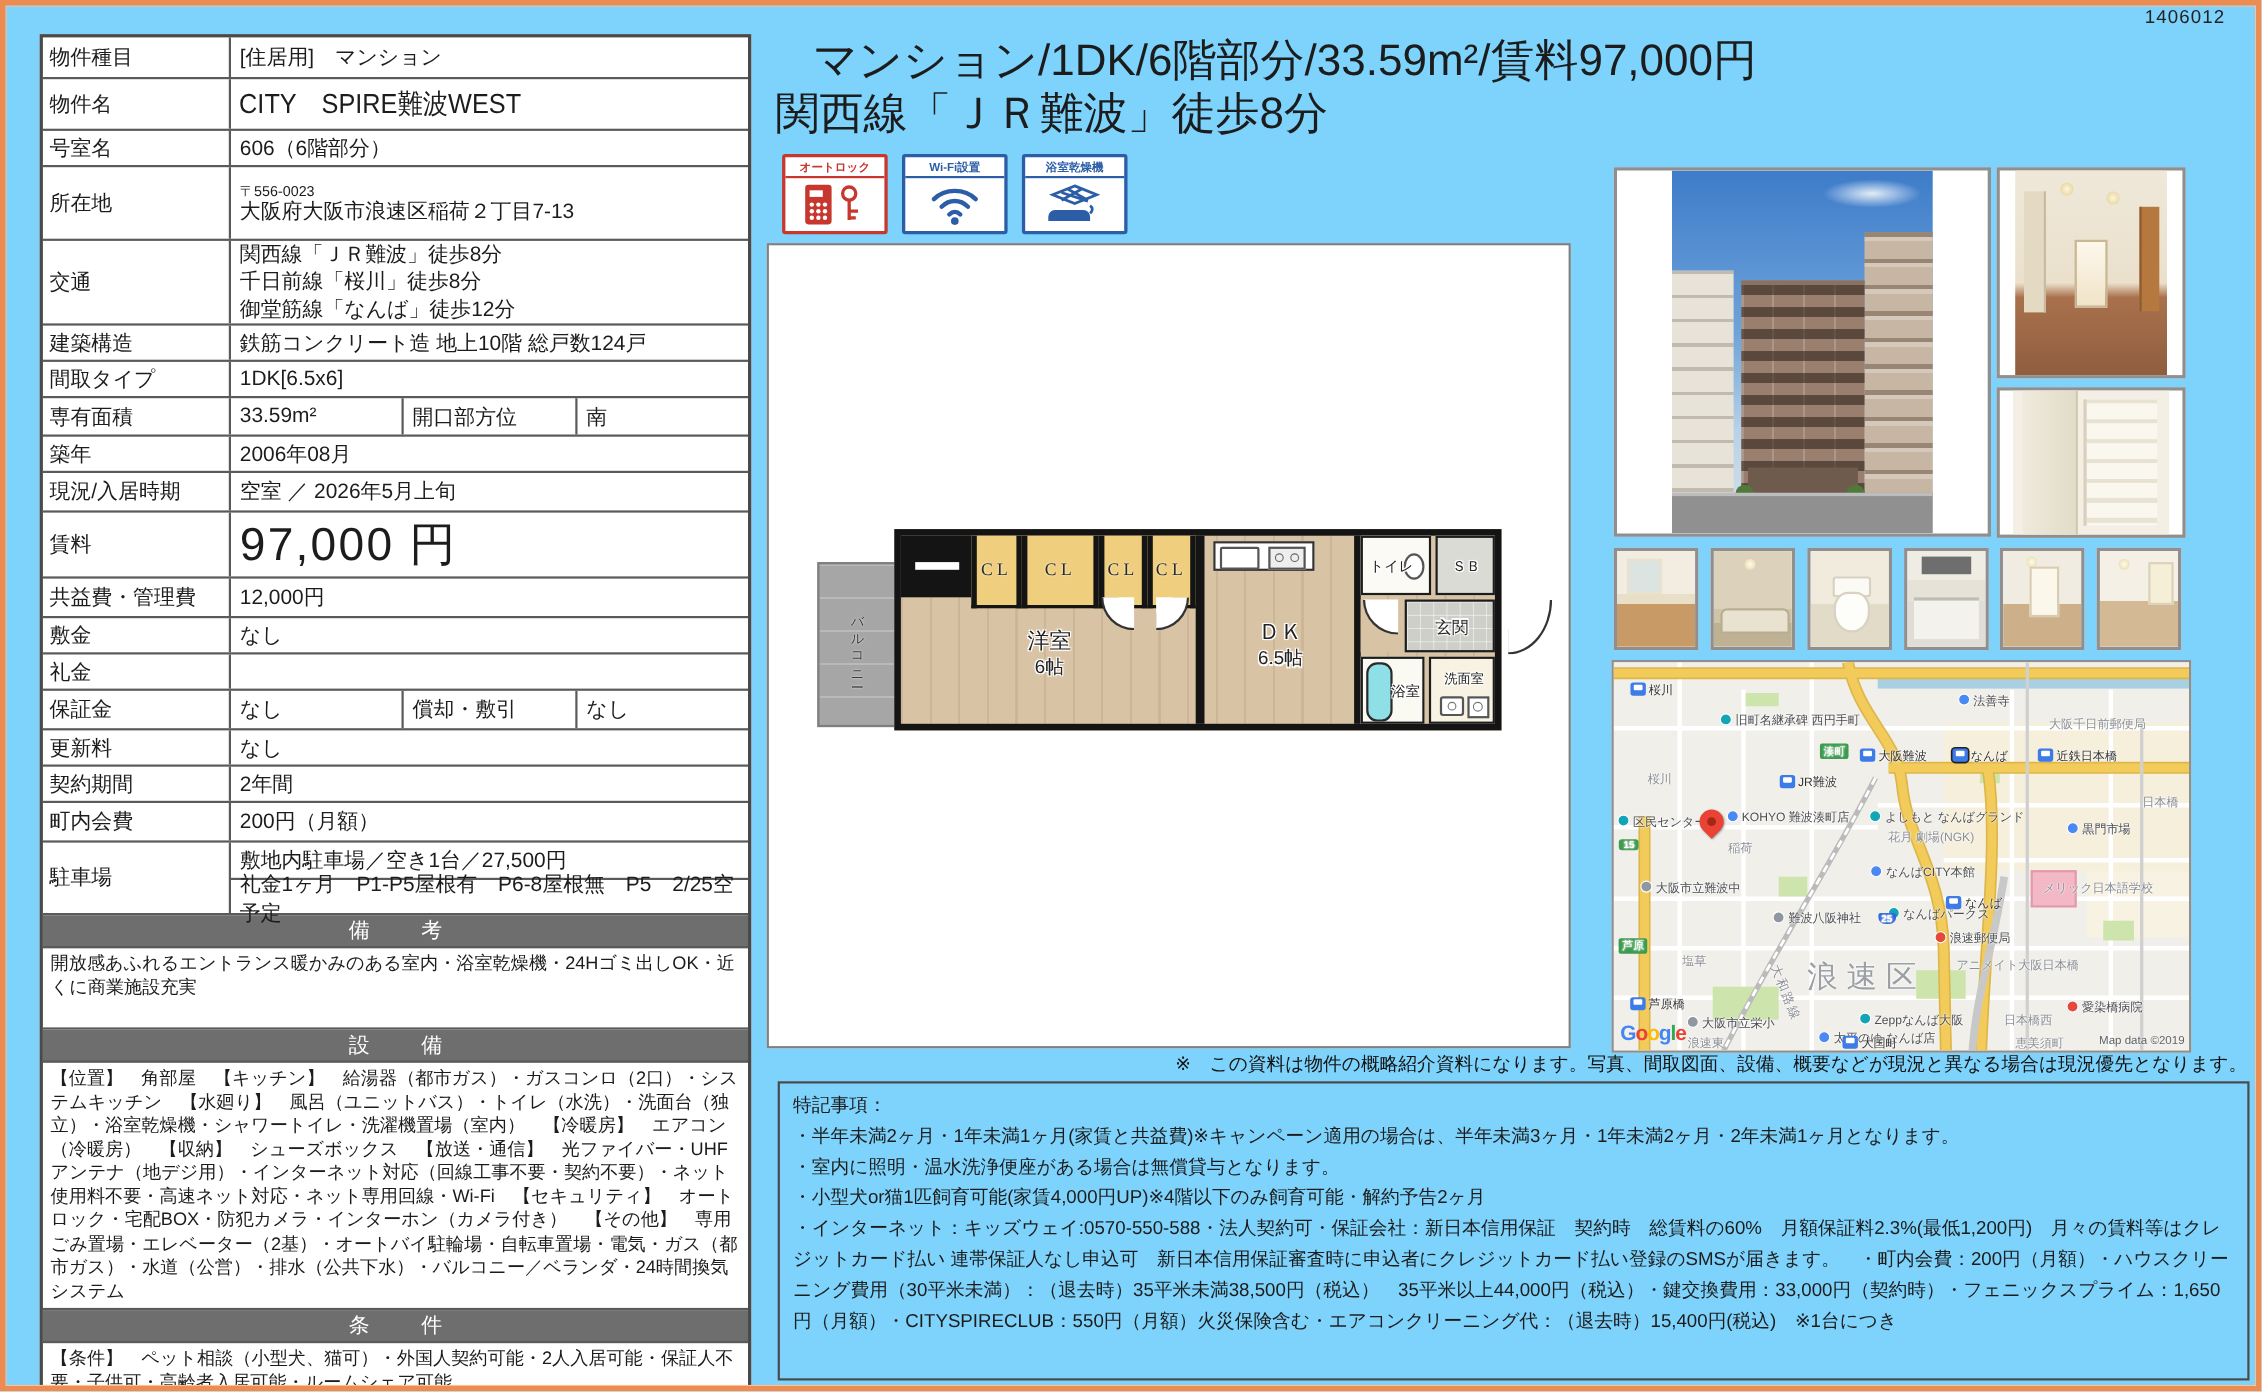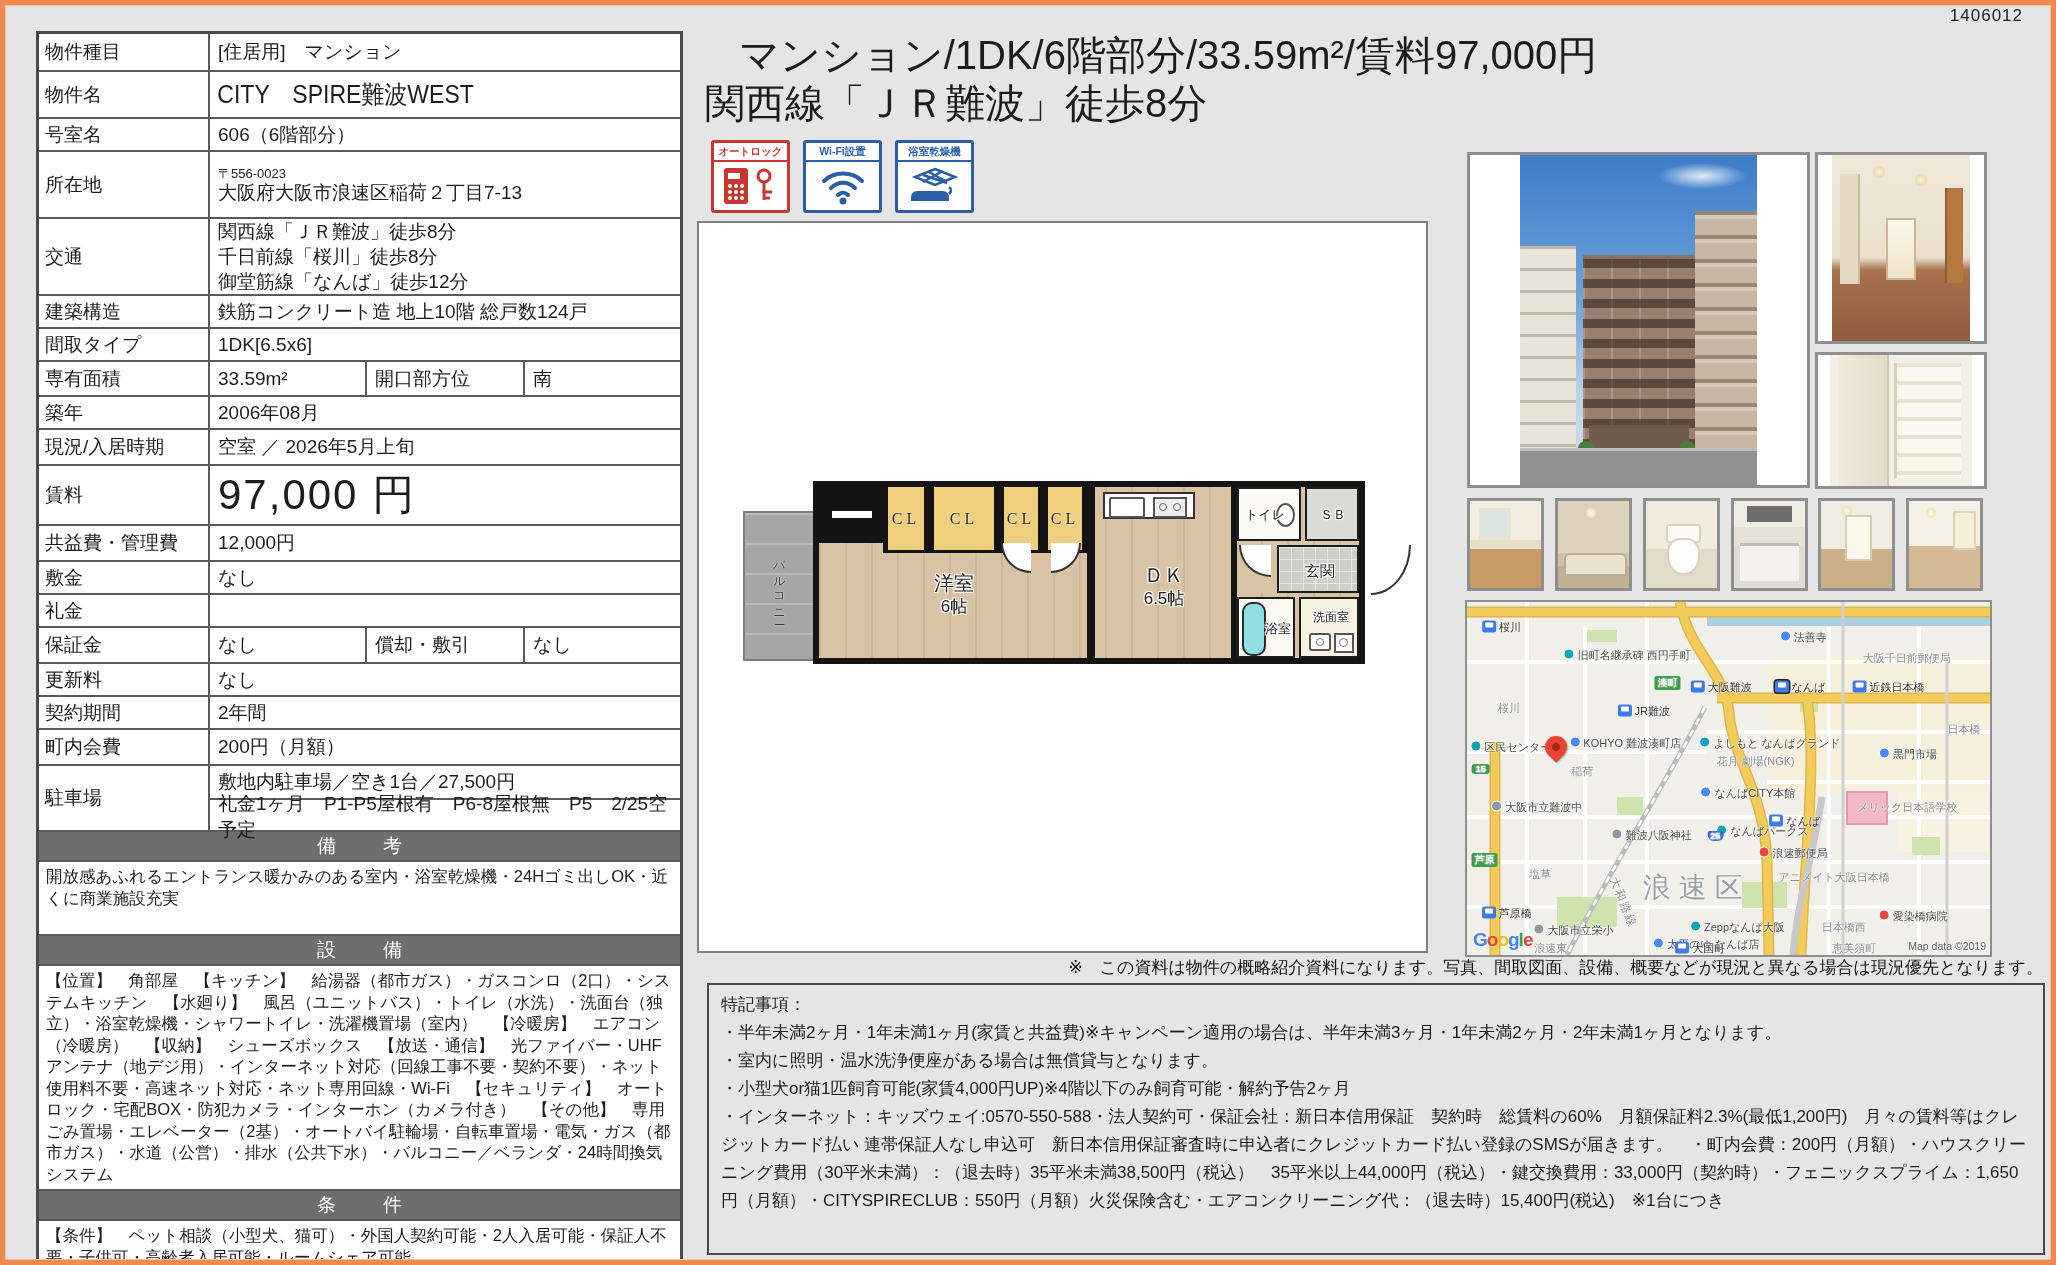--- a/index.html
+++ b/index.html
@@ -1,17 +1,17 @@
 <!DOCTYPE html>
 <html><head>
 <meta charset="utf-8">
 <style>
   html,body{margin:0;padding:0;background:#fff;}
   body{font-family:"Liberation Sans","DejaVu Sans",sans-serif;color:#1c1c1c;}
-  .page{position:relative;width:2056px;height:1265px;background:#e5e5e5;border:5px solid #EE8B50;box-sizing:border-box;overflow:hidden;}
+  .page{position:relative;width:2056px;height:1265px;background:#7dd3fc;border:5px solid #EE8B50;box-sizing:border-box;overflow:hidden;}
   .page::after{content:"";position:absolute;inset:0;border:1px solid #F7C49A;pointer-events:none;}
   .page-id{position:absolute;top:1px;right:28px;font-size:17px;letter-spacing:1px;color:#222;}
 
   
   .ptable{position:absolute;left:31px;top:26px;width:647px;border:3px solid #4a4a4a;box-sizing:border-box;background:#fff;}
   .trow{display:flex;border-bottom:2px solid #5a5a5a;box-sizing:border-box;}
   .trow:last-child{border-bottom:none;}
   .tlabel{width:171px;flex:0 0 171px;border-right:2px solid #5a5a5a;padding:2px 6px;box-sizing:border-box;display:flex;align-items:center;font-size:19px;}
   .tval{flex:1;padding:2px 8px;box-sizing:border-box;display:flex;align-items:center;font-size:19px;}
   .tval.stack{flex-direction:column;align-items:flex-start;justify-content:center;}
@@ -30,21 +30,21 @@
   .sectext.last{border-bottom:none;}
   .h76{min-height:74px;} .h198{min-height:194px;} .h64{min-height:60px;}
 
   
   .title-block{position:absolute;left:700px;top:26px;width:1280px;}
   .title-l1{font-size:40px;line-height:48px;margin-left:34px;letter-spacing:0px;}
   .title-l2{font-size:40px;line-height:48px;}
 
   
   .badges{position:absolute;left:706px;top:135px;display:flex;gap:13px;}
-  .badge{width:79px;height:73px;border:3px solid;border-radius:3px;box-sizing:border-box;background:#fff;display:flex;flex-direction:column;align-items:center;}
+  .badge{width:96px;height:73px;border:3px solid;border-radius:3px;box-sizing:border-box;background:#fff;display:flex;flex-direction:column;align-items:center;}
   .badge.red{border-color:#C8372D;color:#C8372D;}
   .badge.blue{border-color:#2B5EA7;color:#2B5EA7;}
   .badge-label{font-size:10.5px;font-weight:bold;margin-top:2px;border-bottom:2px solid;align-self:stretch;text-align:center;padding-bottom:1px;}
   .badge-icon{flex:1;display:flex;align-items:center;justify-content:center;width:100%;}
 
   
   .fp-box{position:absolute;left:692px;top:216px;width:731px;height:732px;border:2px solid #808080;box-sizing:border-box;background:#fff;}
   .fp-plan{position:absolute;left:44px;top:258px;width:672px;height:185px;}
   .fp-balcony{position:absolute;left:0;top:30px;width:72px;height:150px;background:#A6A6A6;border:2px solid #7E7E7E;box-sizing:border-box;background-image:repeating-linear-gradient(180deg,rgba(255,255,255,.22) 0 2px,transparent 2px 30px);display:flex;align-items:center;justify-content:center;}
   .fp-balcony span{writing-mode:vertical-rl;font-size:12px;letter-spacing:3px;color:#3c3c3c;text-shadow:0 0 2px #fff;}

